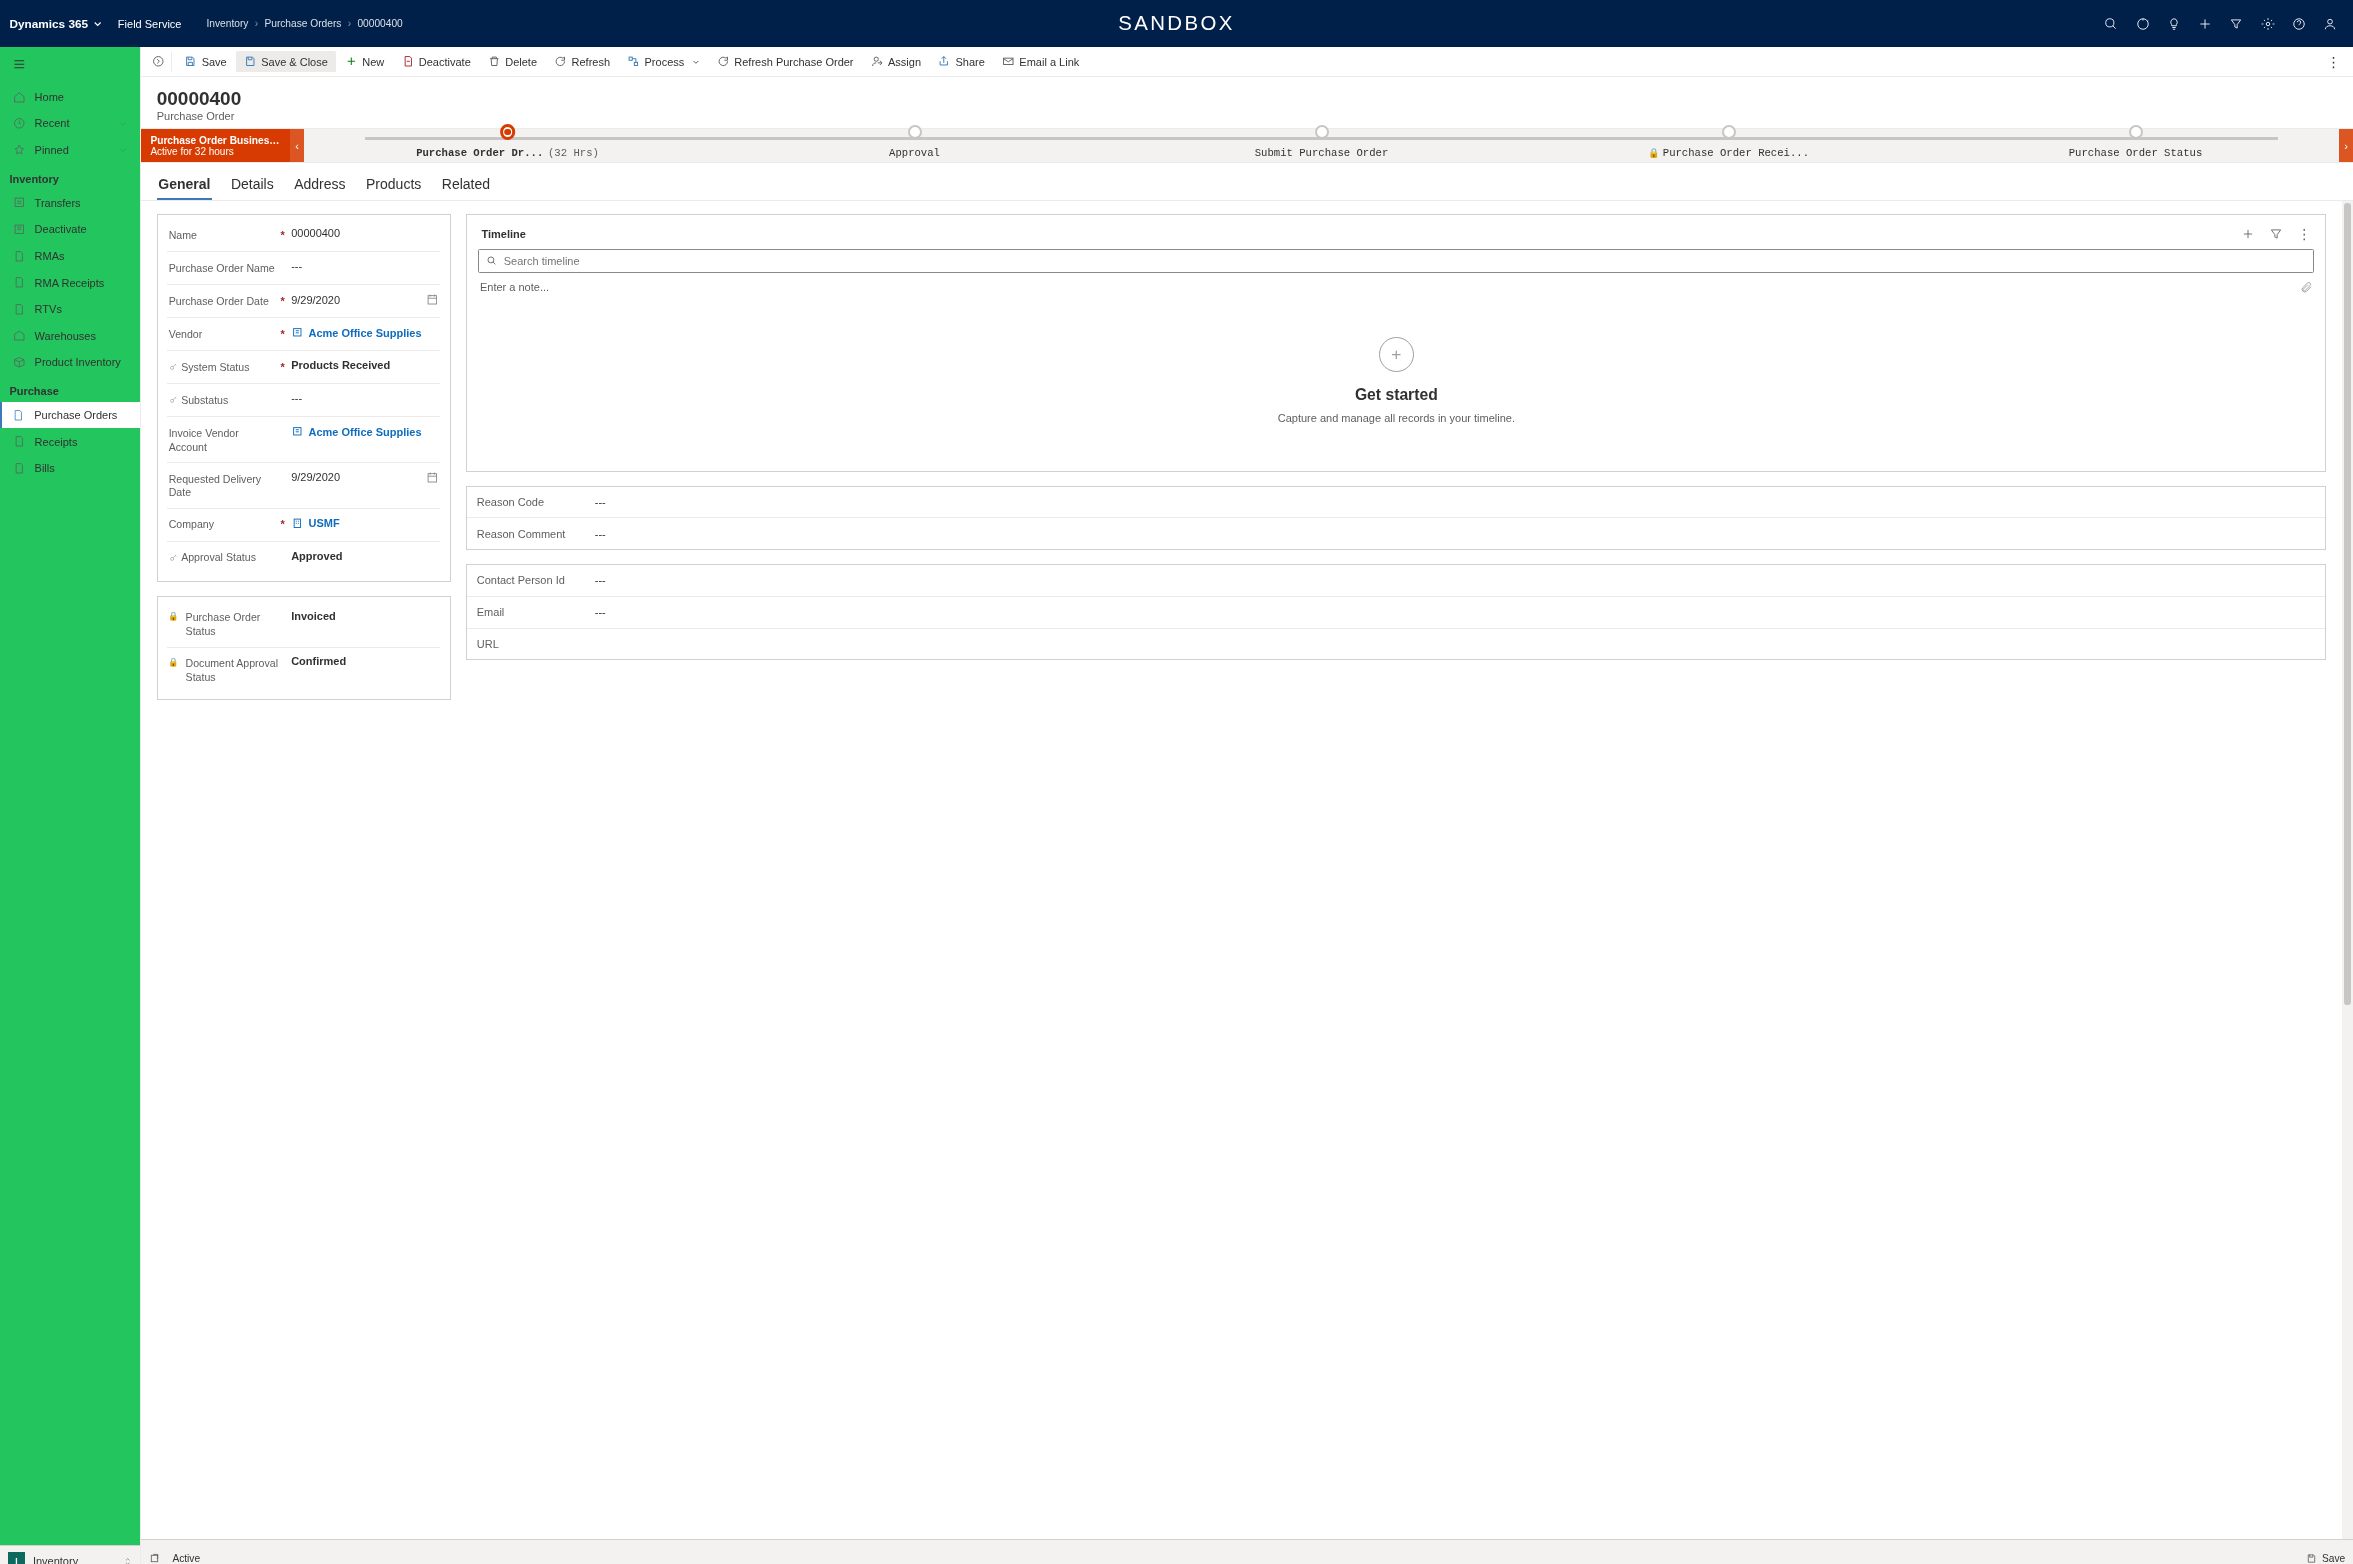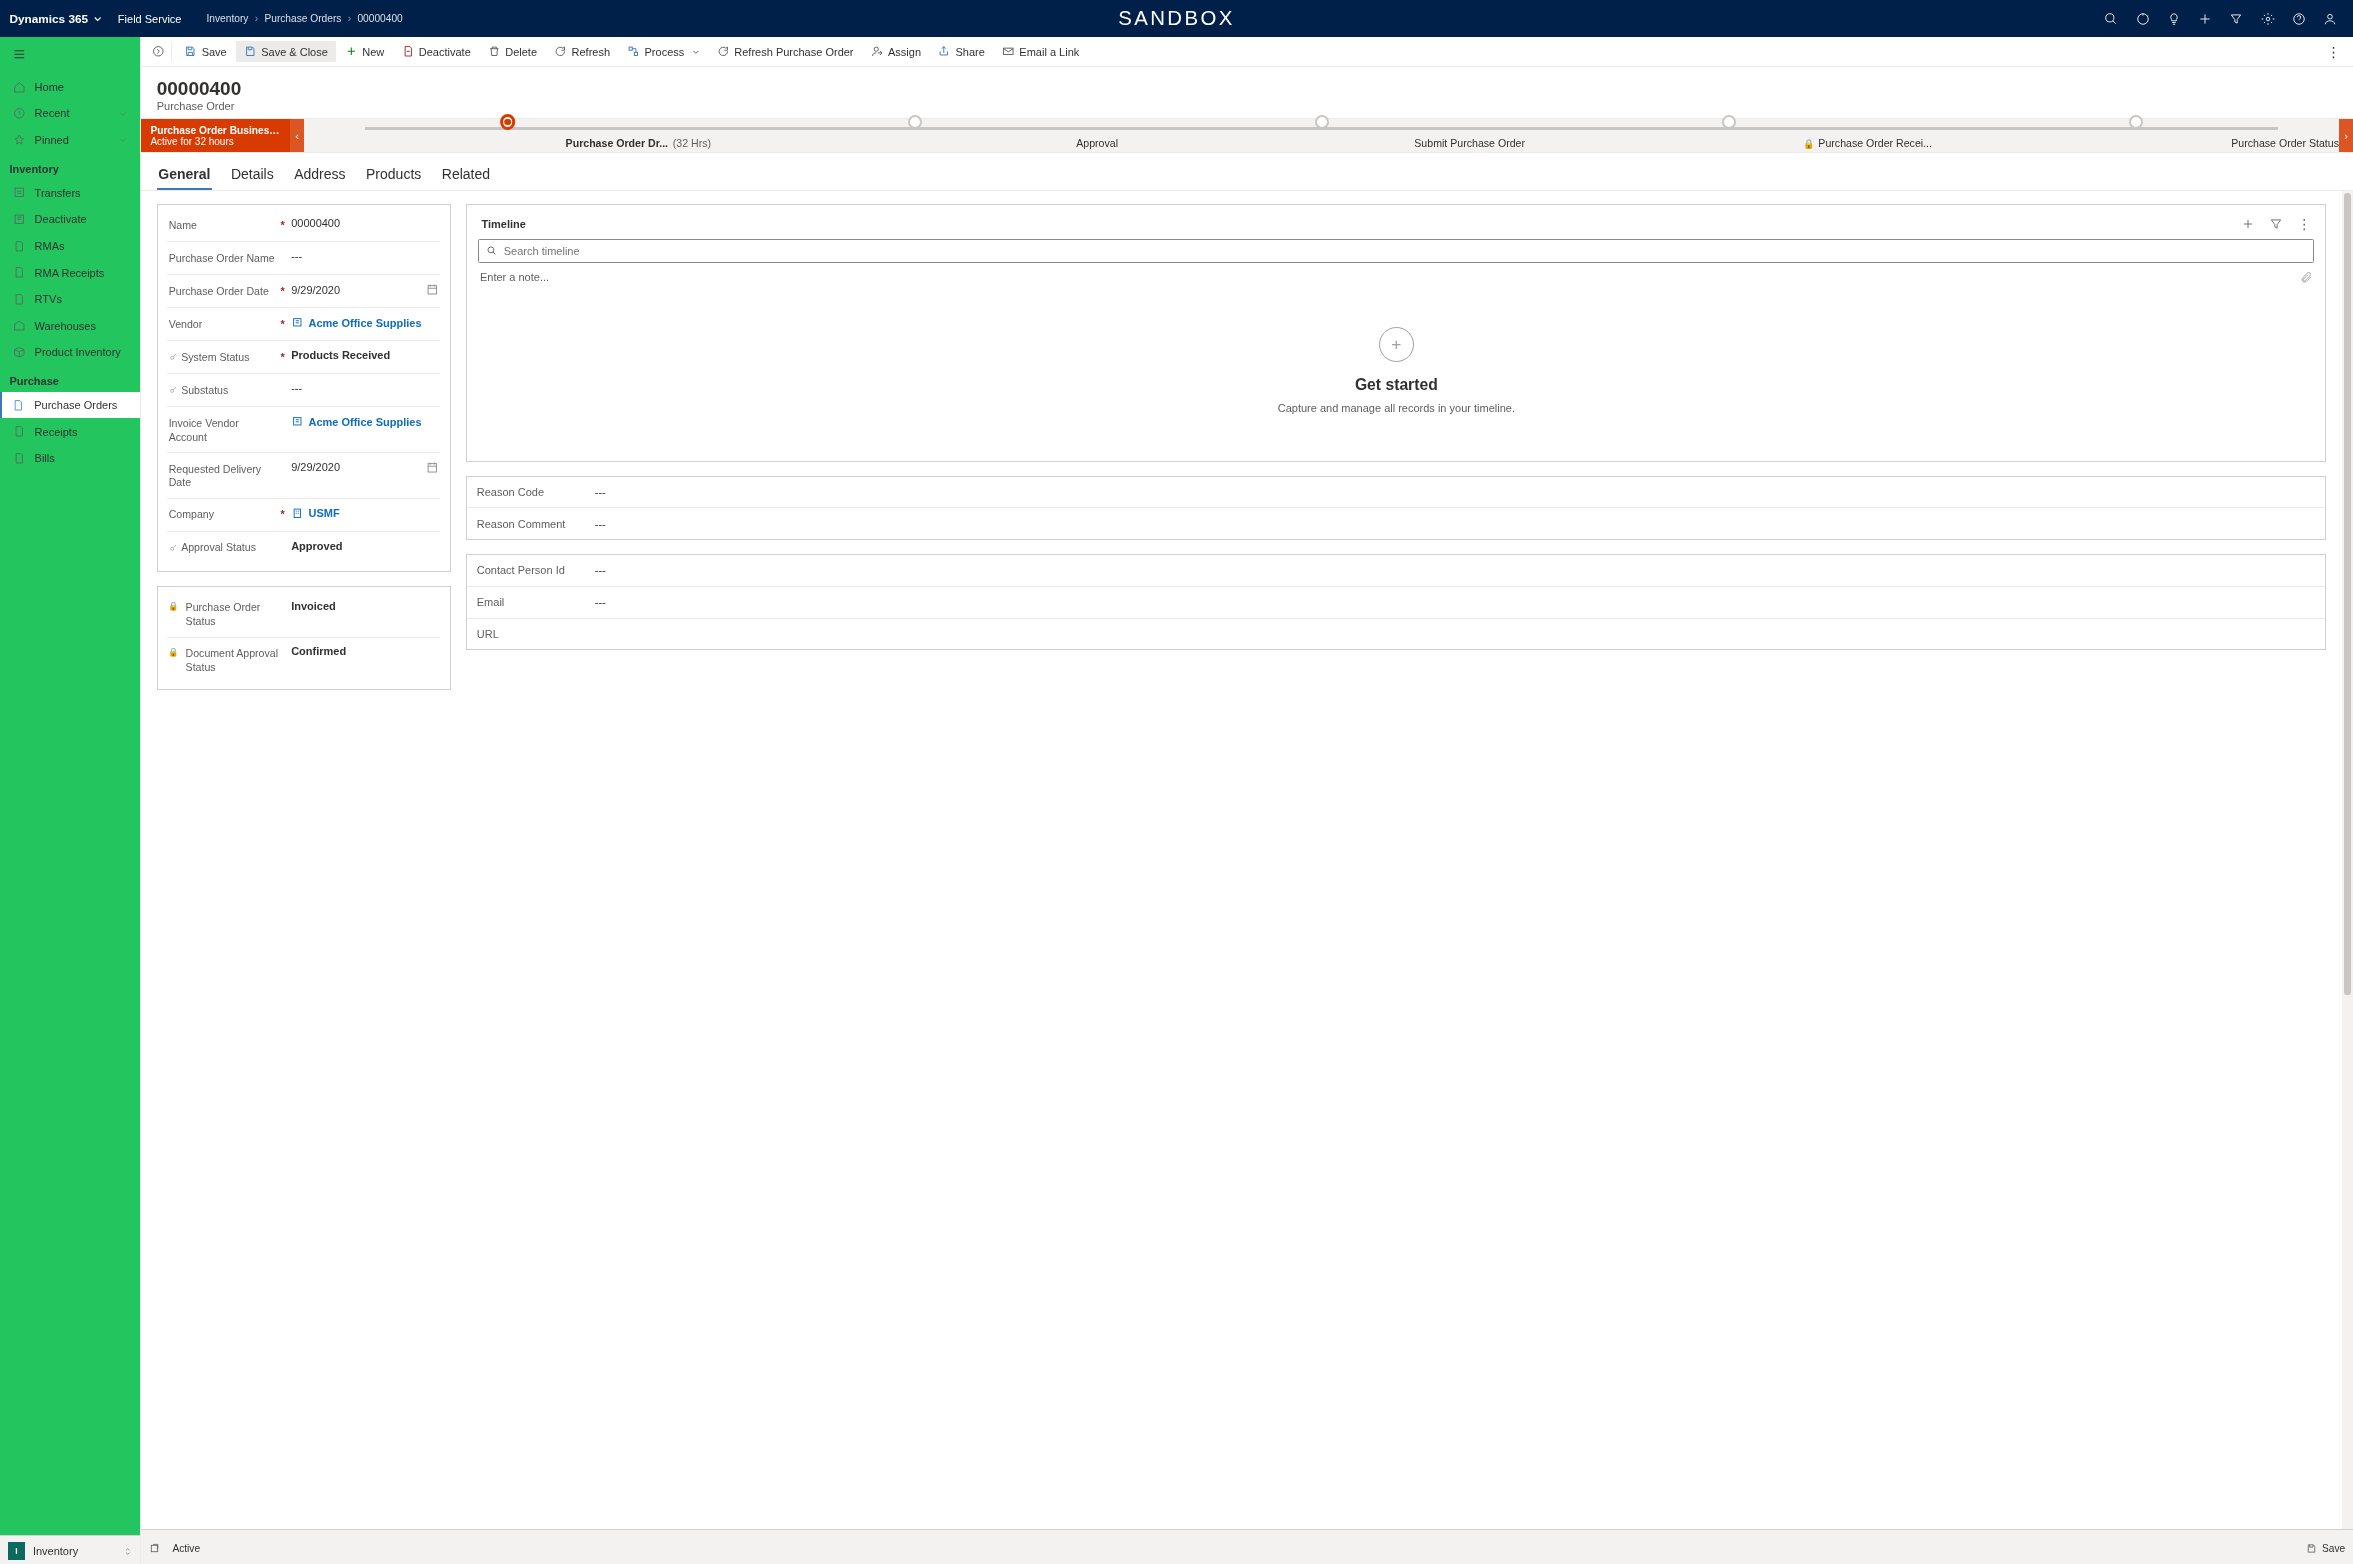--- a/index.html
+++ b/index.html
@@ -4,21 +4,21 @@
 <style>
 * { box-sizing: border-box; margin: 0; padding: 0; }
 body {
   font-family: "Segoe UI", -apple-system, BlinkMacSystemFont, sans-serif;
   font-size: 11px;
   color: #323130;
   background: #faf9f8;
   overflow: hidden;
 }
 .topbar {
-  height: 37px;
+  height: 47px;
   background: #00204a;
   color: #fff;
   display: flex;
   align-items: center;
   padding: 0 9.4px;
   position: relative;
 }
 .topbar-left { display: flex; align-items: center; gap: 15.7px; }
 .app-name { display: flex; align-items: center; gap: 4.7px; font-weight: 600; font-size: 11.8px; }
 .app-sub { font-size: 11px; }
@@ -121,21 +121,21 @@
   opacity: 0.85;
   display: flex;
   align-items: center;
   justify-content: center;
   color: #fff;
   cursor: pointer;
 }
 .bpf-nav.right { margin-left: auto; background: #d83b01; }
 .bpf-stages { flex: 1; display: flex; align-items: flex-end; position: relative; padding-bottom: 3.1px; }
 .bpf-line { position: absolute; top: 7.8px; left: 3%; right: 3%; height: 3.1px; background: #c8c6c4; }
-.bpf-stage { flex: 1; text-align: right; position: relative; font-size: 10.6px; white-space: nowrap; }
+.bpf-stage { flex: 1; text-align: center; position: relative; font-size: 10.6px; white-space: nowrap; font-family: Liberation Mono, monospace; }
 .bpf-dot {
   position: absolute; top: -22px; left: 50%; transform: translateX(-50%);
   width: 14px; height: 14px; border-radius: 50%;
   border: 2px solid #c8c6c4; background: #fff;
 }
 .bpf-dot.active { border: 3.9px solid #d83b01; width: 15.7px; height: 15.7px; top: -23px; }
 .bpf-dot.active::after { content:''; position:absolute; inset:1.6px; background:#d83b01; border-radius:50%; }
 .bpf-stage .dur { color: #605e5c; margin-left: 4.7px; }
 .bpf-lock { margin-right: 3.1px; font-size: 9.4px; }
 

